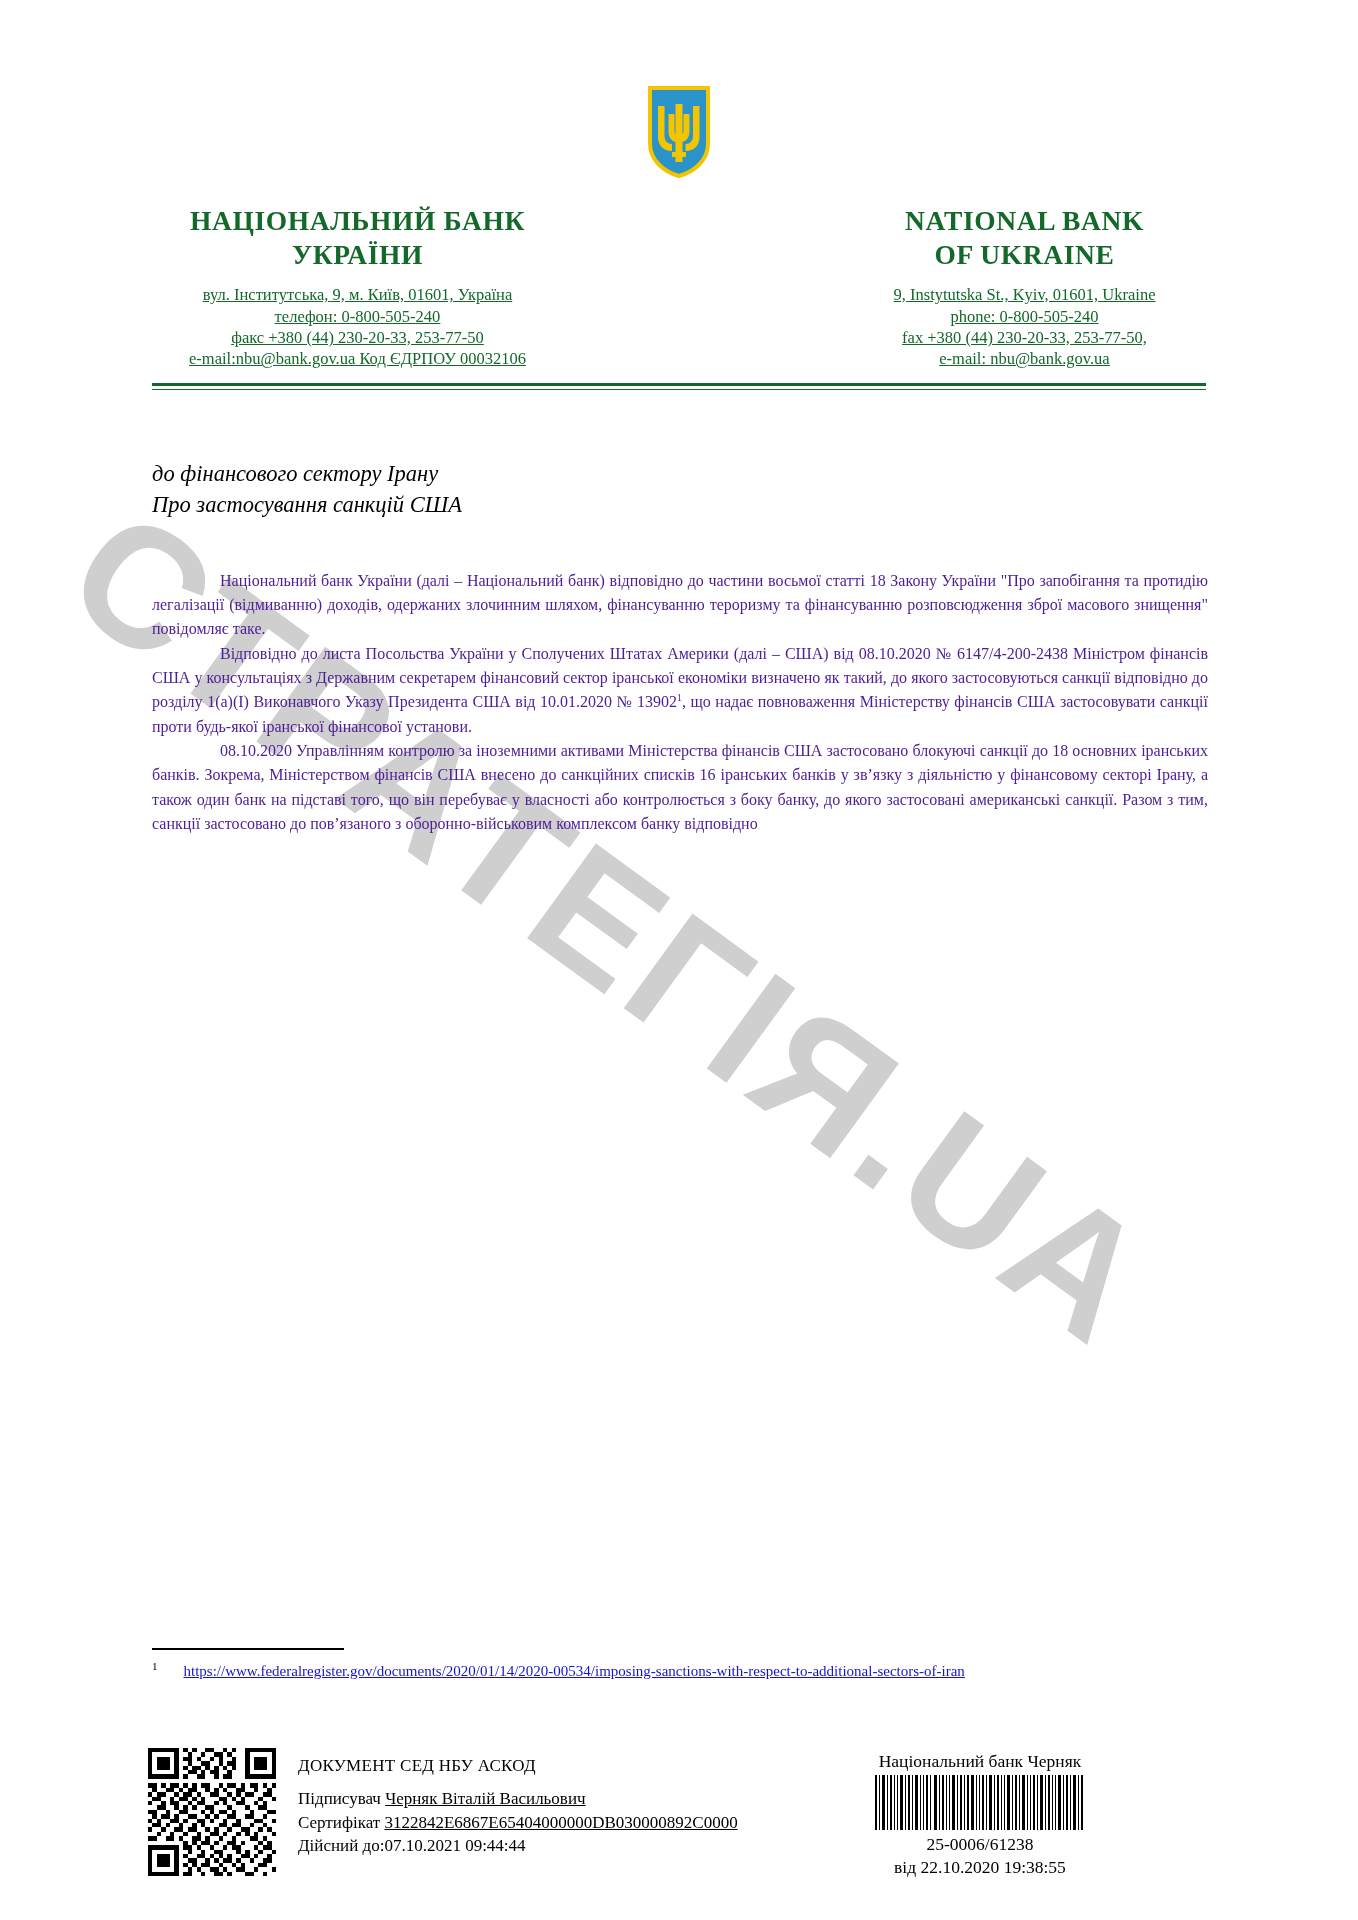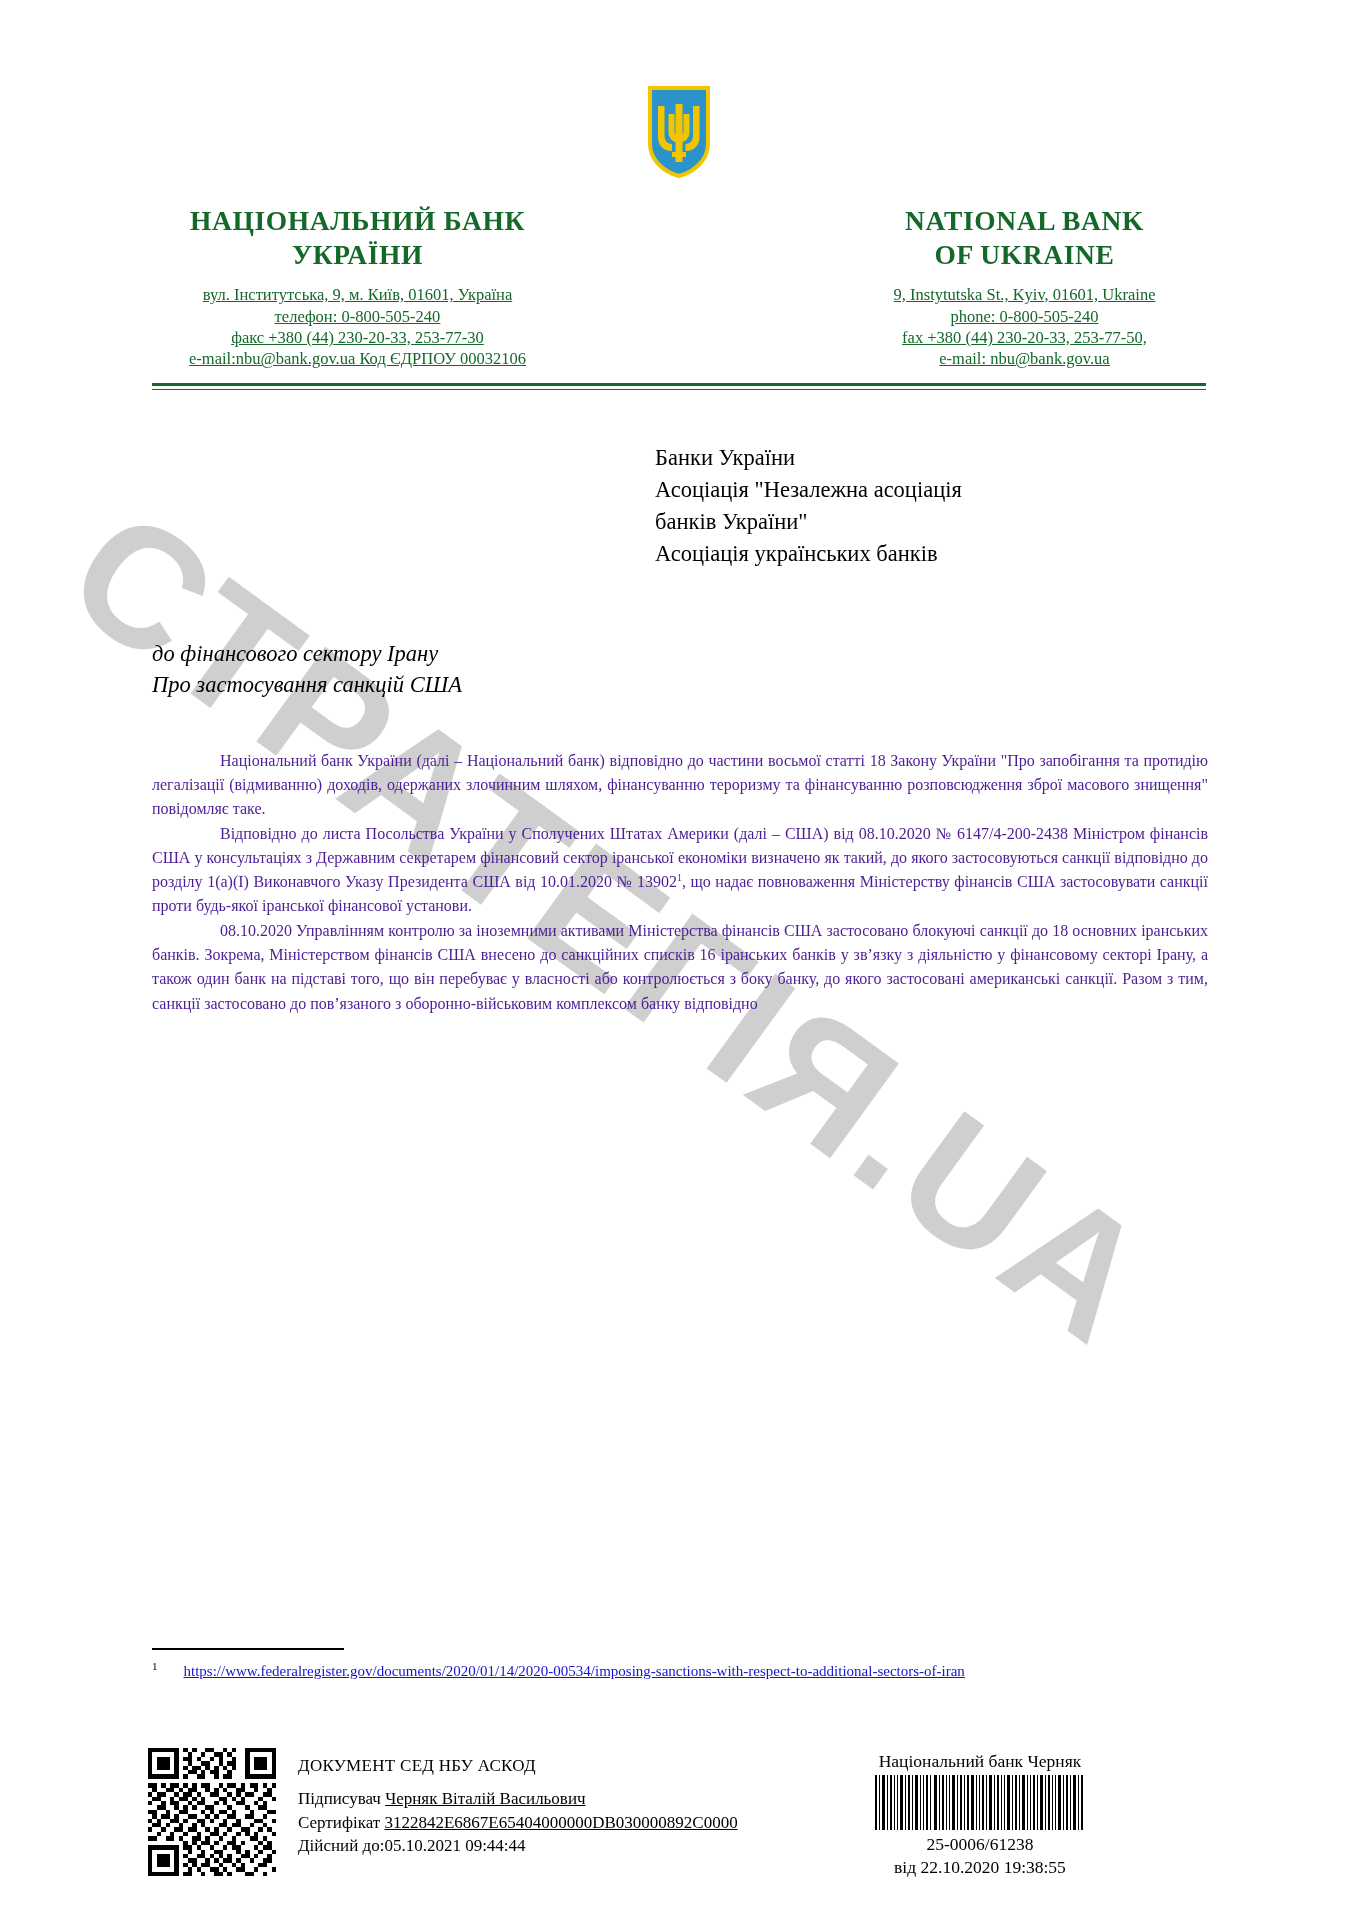--- a/index.html
+++ b/index.html
@@ -259,21 +259,21 @@
     <div class="org-row">
 
       <div class="org-col left">
         <div class="org-title">
           <span>НАЦІОНАЛЬНИЙ БАНК</span>
           <span class="l2">УКРАЇНИ</span>
         </div>
         <div class="org-contacts">
           <div>вул. Інститутська,  9, м. Київ, 01601,  Україна</div>
           <div>телефон: 0-800-505-240</div>
-          <div>факс +380 (44) 230-20-33,  253-77-30</div>
+          <div>факс +380 (44) 230-20-33,  253-77-50</div>
           <div><span>e-mail:</span><span class="link">nbu@bank.gov.ua</span><span> Код ЄДРПОУ  00032106</span></div>
         </div>
       </div>
 
       <div class="org-col right">
         <div class="org-title">
           <span>NATIONAL BANK</span>
           <span class="l2">OF UKRAINE</span>
         </div>
         <div class="org-contacts">
@@ -282,26 +282,20 @@
           <div>fax +380 (44) 230-20-33,  253-77-50,</div>
           <div><span>e-mail: </span><span class="link">nbu@bank.gov.ua</span></div>
         </div>
       </div>
 
     </div>
 
     <div class="rule"></div>
   </div>
 
-  <div class="addressee">
-    <div>Банки України</div>
-    <div>Асоціація "Незалежна асоціація</div>
-    <div>банків України"</div>
-    <div>Асоціація українських банків</div>
-  </div>
 
   <div class="subject">
     <div>до фінансового сектору Ірану</div>
     <div>Про застосування санкцій США</div>
   </div>
 
   <div class="body-text">
     <p>Національний банк України (далі – Національний банк) відповідно до частини восьмої статті 18 Закону України "Про запобігання та протидію легалізації (відмиванню) доходів, одержаних злочинним шляхом, фінансуванню тероризму та фінансуванню розповсюдження зброї масового знищення" повідомляє таке.</p>
     <p><span>Відповідно до листа Посольства України у Сполучених Штатах Америки (далі – США) від 08.10.2020 № 6147/4-200-2438 Міністром фінансів США у консультаціях з Державним секретарем фінансовий сектор іранської економіки визначено як такий, до якого застосовуються санкції відповідно до розділу 1(a)(I) Виконавчого Указу Президента США від 10.01.2020 № 13902</span><sup>1</sup><span>, що надає повноваження Міністерству фінансів США застосовувати санкції проти будь-якої іранської фінансової установи.</span></p>
     <p>08.10.2020 Управлінням контролю за іноземними активами Міністерства фінансів США застосовано блокуючі санкції до 18 основних іранських банків. Зокрема, Міністерством фінансів США внесено до санкційних списків 16 іранських банків у зв’язку з діяльністю у фінансовому секторі Ірану, а також один банк на підставі того, що він перебуває у власності або контролюється з боку банку, до якого застосовані американські санкції. Разом з тим, санкції застосовано до пов’язаного з оборонно-військовим комплексом банку відповідно</p>
@@ -550,21 +544,21 @@
             <rect x="18" y="28" width="1" height="1"></rect>
           <rect x="22" y="28" width="2" height="1"></rect>
             <rect x="26" y="28" width="1" height="1"></rect>
         </g>
       </svg>
 
       <div class="sig-text">
         <div class="sig-title">ДОКУМЕНТ СЕД НБУ АСКОД</div>
         <div class="sig-line"><span>Підписувач </span><span class="u">Черняк Віталій Васильович</span></div>
         <div class="sig-line"><span>Сертифікат </span><span class="u">3122842E6867E65404000000DB030000892C0000</span></div>
-        <div class="sig-line"><span>Дійсний  до:</span><span>05.10.2021 09:44:44</span></div>
+        <div class="sig-line"><span>Дійсний  до:</span><span>07.10.2021 09:44:44</span></div>
       </div>
     </div>
 
     <div class="stamp-block">
       <div class="stamp-title">Національний  банк Черняк</div>
       <svg class="barcode" viewBox="0 0 214 55" shape-rendering="crispEdges" aria-hidden="true">
         <rect width="214" height="55" fill="#fff"></rect>
         <g fill="#000">
           <rect x="2" y="0" width="2" height="55"></rect>
             <rect x="6" y="0" width="1" height="55"></rect>

